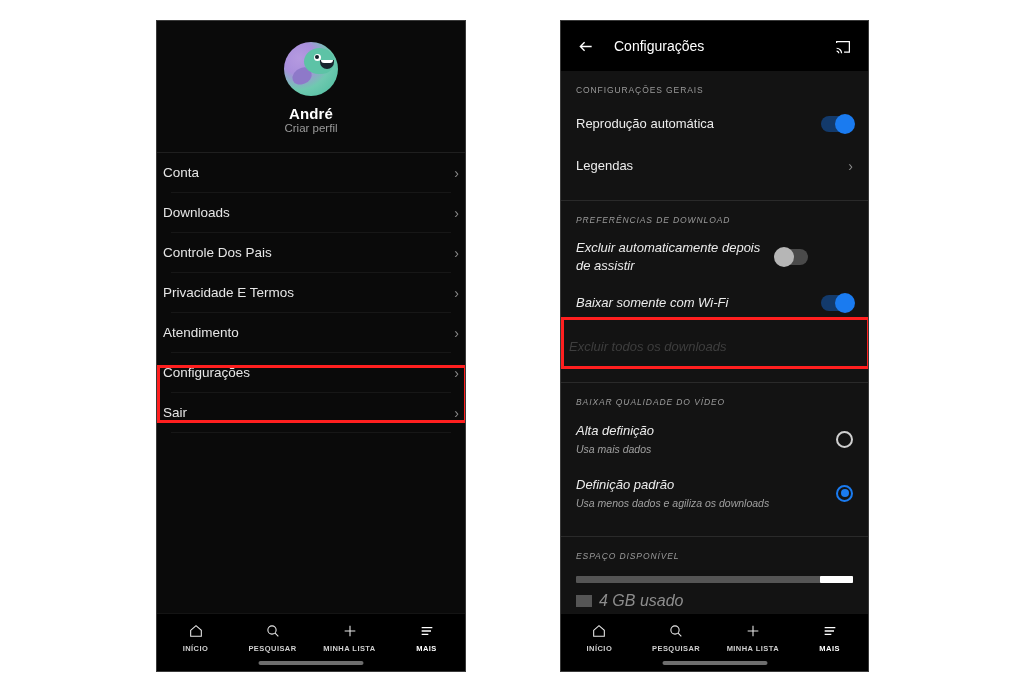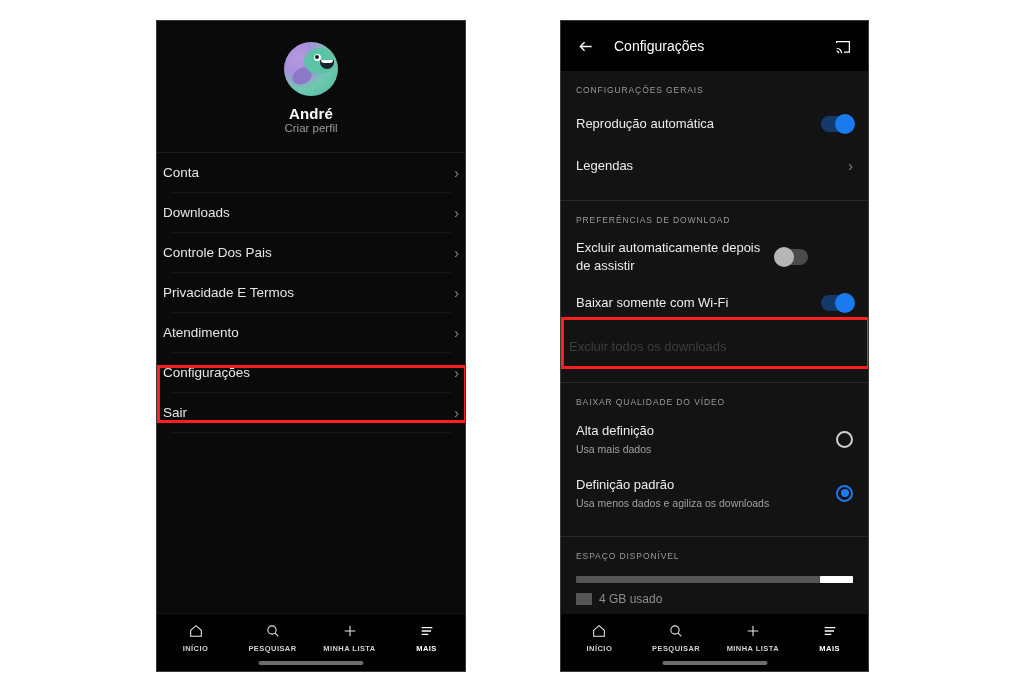--- a/index.html
+++ b/index.html
@@ -101,21 +101,21 @@
   }
 
   
   .app-header {
     height:50px; background:#000000;
     display:flex; align-items:center; padding:0 15px; gap:18px;
   }
   .app-header .title { color:#ffffff; font-size:14px; }
 
   .section { background:#131313; }
-  .section + .section { border-top:1px solid #2a2a2a; }
+  .section + .section { border-top:1px solid #2a2a2a;font-style:italic; }
   .sec-head {
     color:#9a9a9a; font-size:8.5px; letter-spacing:.9px;
     padding: 14px 15px 9px;
   }
   .row {
     position:relative;
     display:flex; align-items:center;
     padding: 0 15px; min-height:40px;
     color:#ececec; font-size:13px;
   }
@@ -144,21 +144,21 @@
   
   .storage-bar {
     margin: 6px 15px 0; height:7px; background:#555555; position:relative; border-radius:1px;
   }
   .storage-bar .free {
     position:absolute; right:0; top:0; height:100%; background:#ffffff; border-radius:1px;
   }
   .legend { padding: 9px 15px 0; }
   .legend-row { display:flex; align-items:center; gap:7px; margin-bottom:7px; }
   .legend-swatch { width:16px; height:12px; flex:0 0 auto; }
-  .legend-text { font-size:12px; color:#8d8d8d; }
+  .legend-text { font-size:16px; color:#8d8d8d; }
 
   .right-highlight {
     position:absolute;
     left: 0px; top: 296px; width: 309px; height: 52px;
     border: 3px solid #ff1f1f;
     pointer-events:none; z-index:5;
   }
 </style>
 </head>
 <body>

